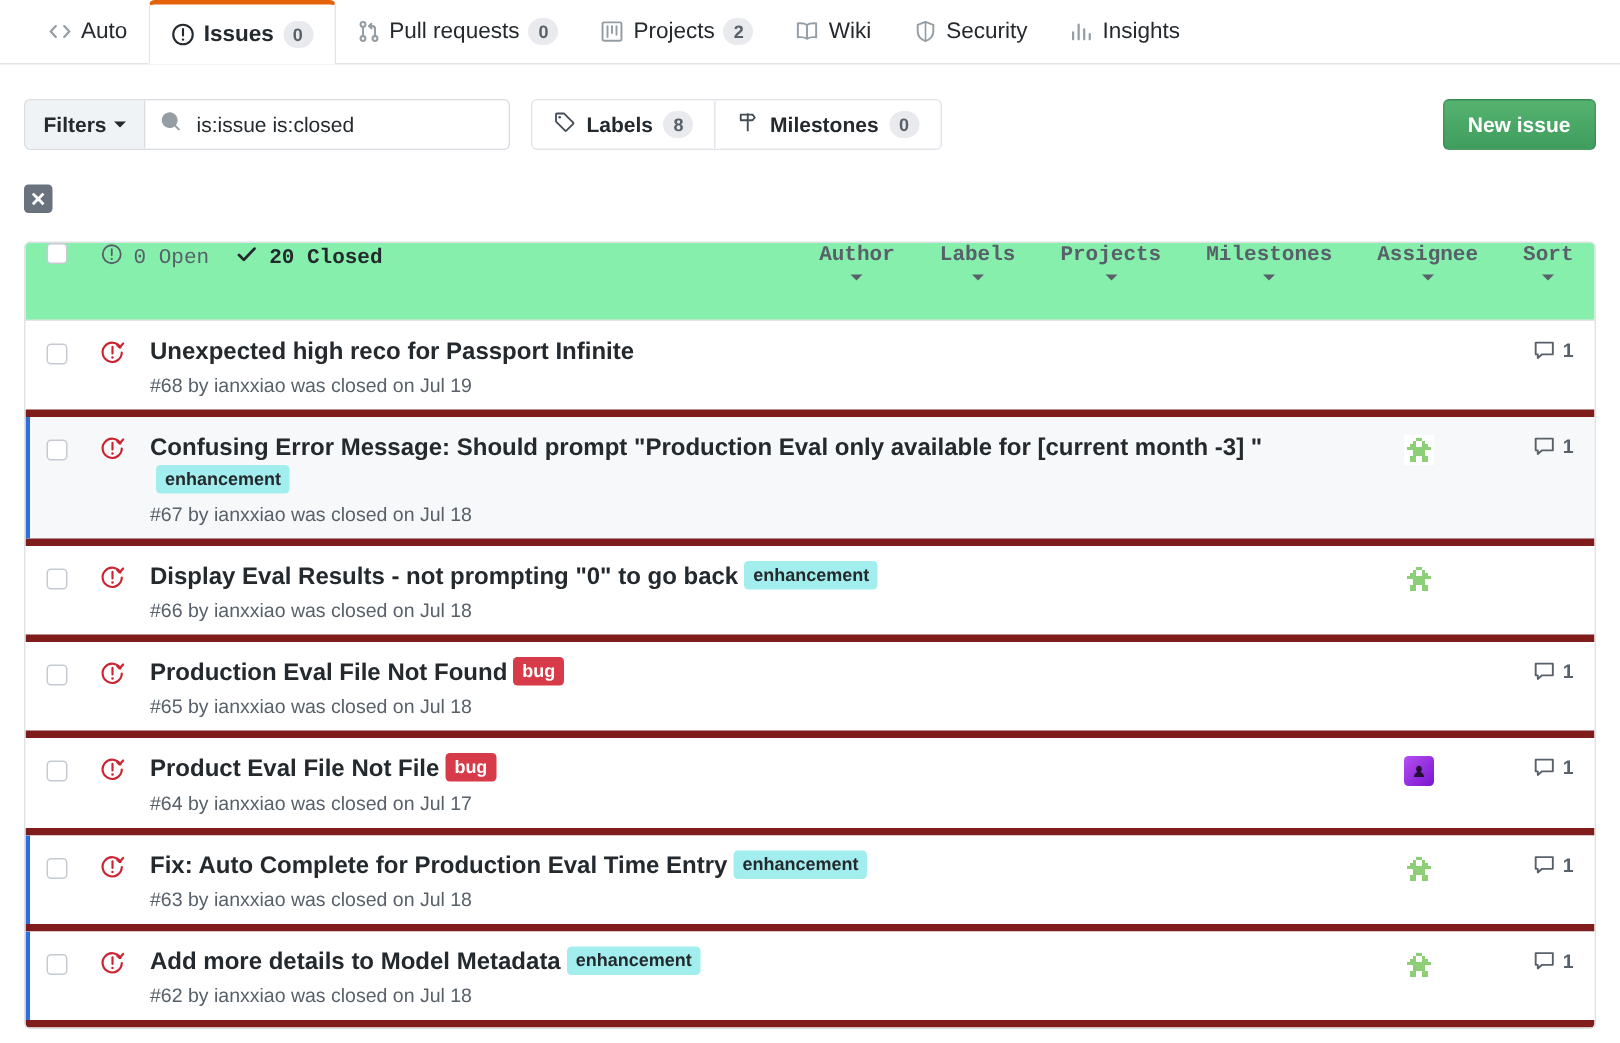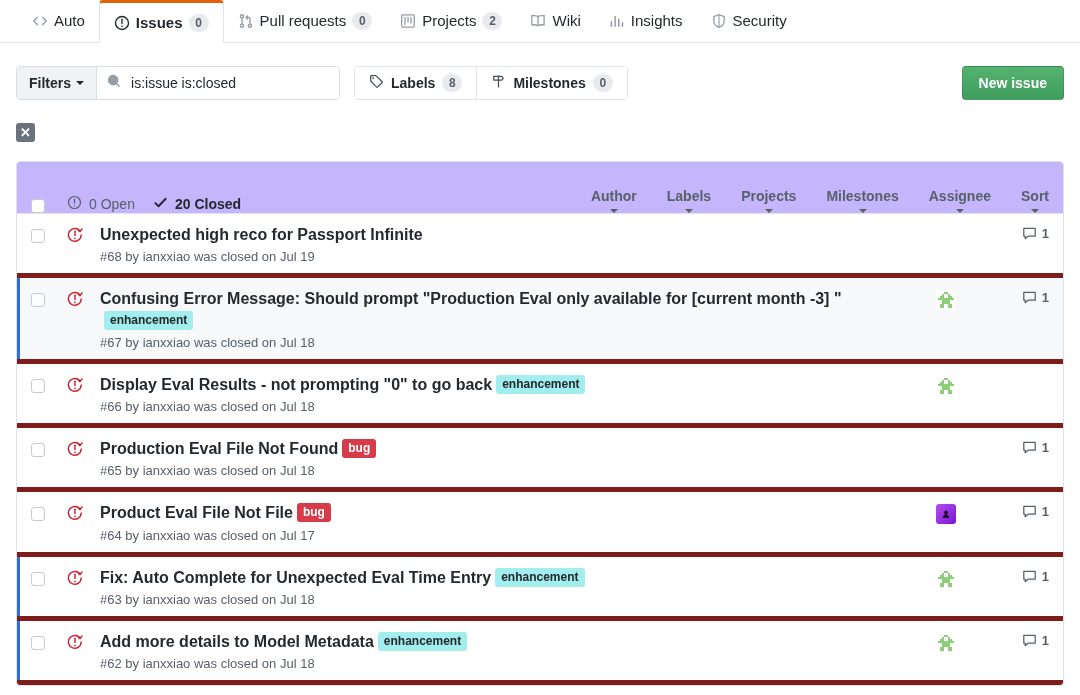--- a/index.html
+++ b/index.html
@@ -166,25 +166,26 @@
 
   
   .issues-box {
     margin: 10px 16px 0 16px;
     border: 1px solid #dfe2e5;
     border-radius: 4px;
     overflow: hidden;
   }
   .table-head {
     display: flex;
-    align-items: flex-end;
+    align-items: flex-start;
     height: 52px;
     padding: 0 14px;
-    background: #c4b5fd;
+    background: #86efac;
     border-bottom: 1px solid #e1e4e8;
+    font-family: Liberation Mono, monospace;
   }
   .chk {
     width: 14px; height: 14px;
     border: 1px solid #c6cbd1;
     border-radius: 3px;
     background: #fff;
     flex: none;
     cursor: pointer;
   }
   .states { display: flex; align-items: center; gap: 18px; margin-left: 22px; }
@@ -346,34 +347,34 @@
       <span class="nav-icon">
         <svg width="16" height="16" viewBox="0 0 16 16" fill="none" stroke="currentColor" stroke-width="1.3">
           <path d="M8 3.6C6.7 2.6 4.8 2.4 1.9 2.6v9.2c2.9-.2 4.8 0 6.1 1 1.3-1 3.2-1.2 6.1-1V2.6c-2.9-.2-4.8 0-6.1 1z"></path>
           <path d="M8 3.6v9.2"></path>
         </svg>
       </span>
       <span class="tab-label">Wiki</span>
     </div>
     <div class="nav-tab">
       <span class="nav-icon">
-        <svg width="16" height="16" viewBox="0 0 16 16" fill="none" stroke="currentColor" stroke-width="1.5" stroke-linecap="round">
-          <path d="M2.4 13.2V8.6M6.1 13.2V3.4M9.8 13.2V6.6M13.5 13.2V9.8"></path>
-        </svg>
-      </span>
-      <span class="tab-label">Insights</span>
-    </div>
-    <div class="nav-tab">
-      <span class="nav-icon">
         <svg width="16" height="16" viewBox="0 0 16 16" fill="none" stroke="currentColor" stroke-width="1.3">
           <path d="M8 1.6l5.2 2v4.1c0 3.2-2.1 5.6-5.2 6.7-3.1-1.1-5.2-3.5-5.2-6.7V3.6z"></path>
           <path d="M8 1.6v12.8" stroke-width="1.1"></path>
         </svg>
       </span>
       <span class="tab-label">Security</span>
+    </div>
+    <div class="nav-tab">
+      <span class="nav-icon">
+        <svg width="16" height="16" viewBox="0 0 16 16" fill="none" stroke="currentColor" stroke-width="1.5" stroke-linecap="round">
+          <path d="M2.4 13.2V8.6M6.1 13.2V3.4M9.8 13.2V6.6M13.5 13.2V9.8"></path>
+        </svg>
+      </span>
+      <span class="tab-label">Insights</span>
     </div>
   </nav>
 
 <div class="subnav">
   <div class="filter-group">
     <div class="filters-btn">
       <span>Filters</span>
       <span class="caret"></span>
     </div>
     <div class="search-wrap">
@@ -650,21 +651,21 @@
         <span class="chk row-chk"></span>
         <span class="state-icon">
           <svg width="16" height="16" viewBox="0 0 16 16" fill="none" stroke="#cb2431" stroke-width="1.45">
             <path d="M13.3 4.6a6.4 6.4 0 10.9 3.4" stroke-linecap="round"></path>
             <path d="M8 4.3v4.3" stroke-linecap="round"></path>
             <circle cx="8" cy="11.4" r="0.82" fill="#cb2431" stroke="none"></circle>
             <path d="M11.2 3.1l1.5 1.5 2.4-2.6" stroke-linecap="round" stroke-linejoin="round"></path>
           </svg>
         </span>
         <div class="row-main">
-          <div class="row-title-line"><span class="row-title">Fix: Auto Complete for Unexpected Eval Time Entry</span><span class="label-pill" style="background: rgb(162, 238, 239); color: rgb(36, 41, 46);">enhancement</span></div>
+          <div class="row-title-line"><span class="row-title">Fix: Auto Complete for Production Eval Time Entry</span><span class="label-pill" style="background: rgb(162, 238, 239); color: rgb(36, 41, 46);">enhancement</span></div>
           <div class="row-meta">#63 by ianxxiao was closed on Jul 18</div>
         </div>
         <div class="row-right">
           <div class="avatar-cell">
             <span class="avatar"><svg width="20" height="20" viewBox="0 0 10 10" shape-rendering="crispEdges">
                 <rect width="10" height="10" fill="#ffffff"></rect>
                 <g fill="#8ccf77">
                   <rect x="4" y="1" width="2" height="1"></rect>
                   <rect x="3" y="2" width="1" height="1"></rect>
                   <rect x="6" y="2" width="1" height="1"></rect>

